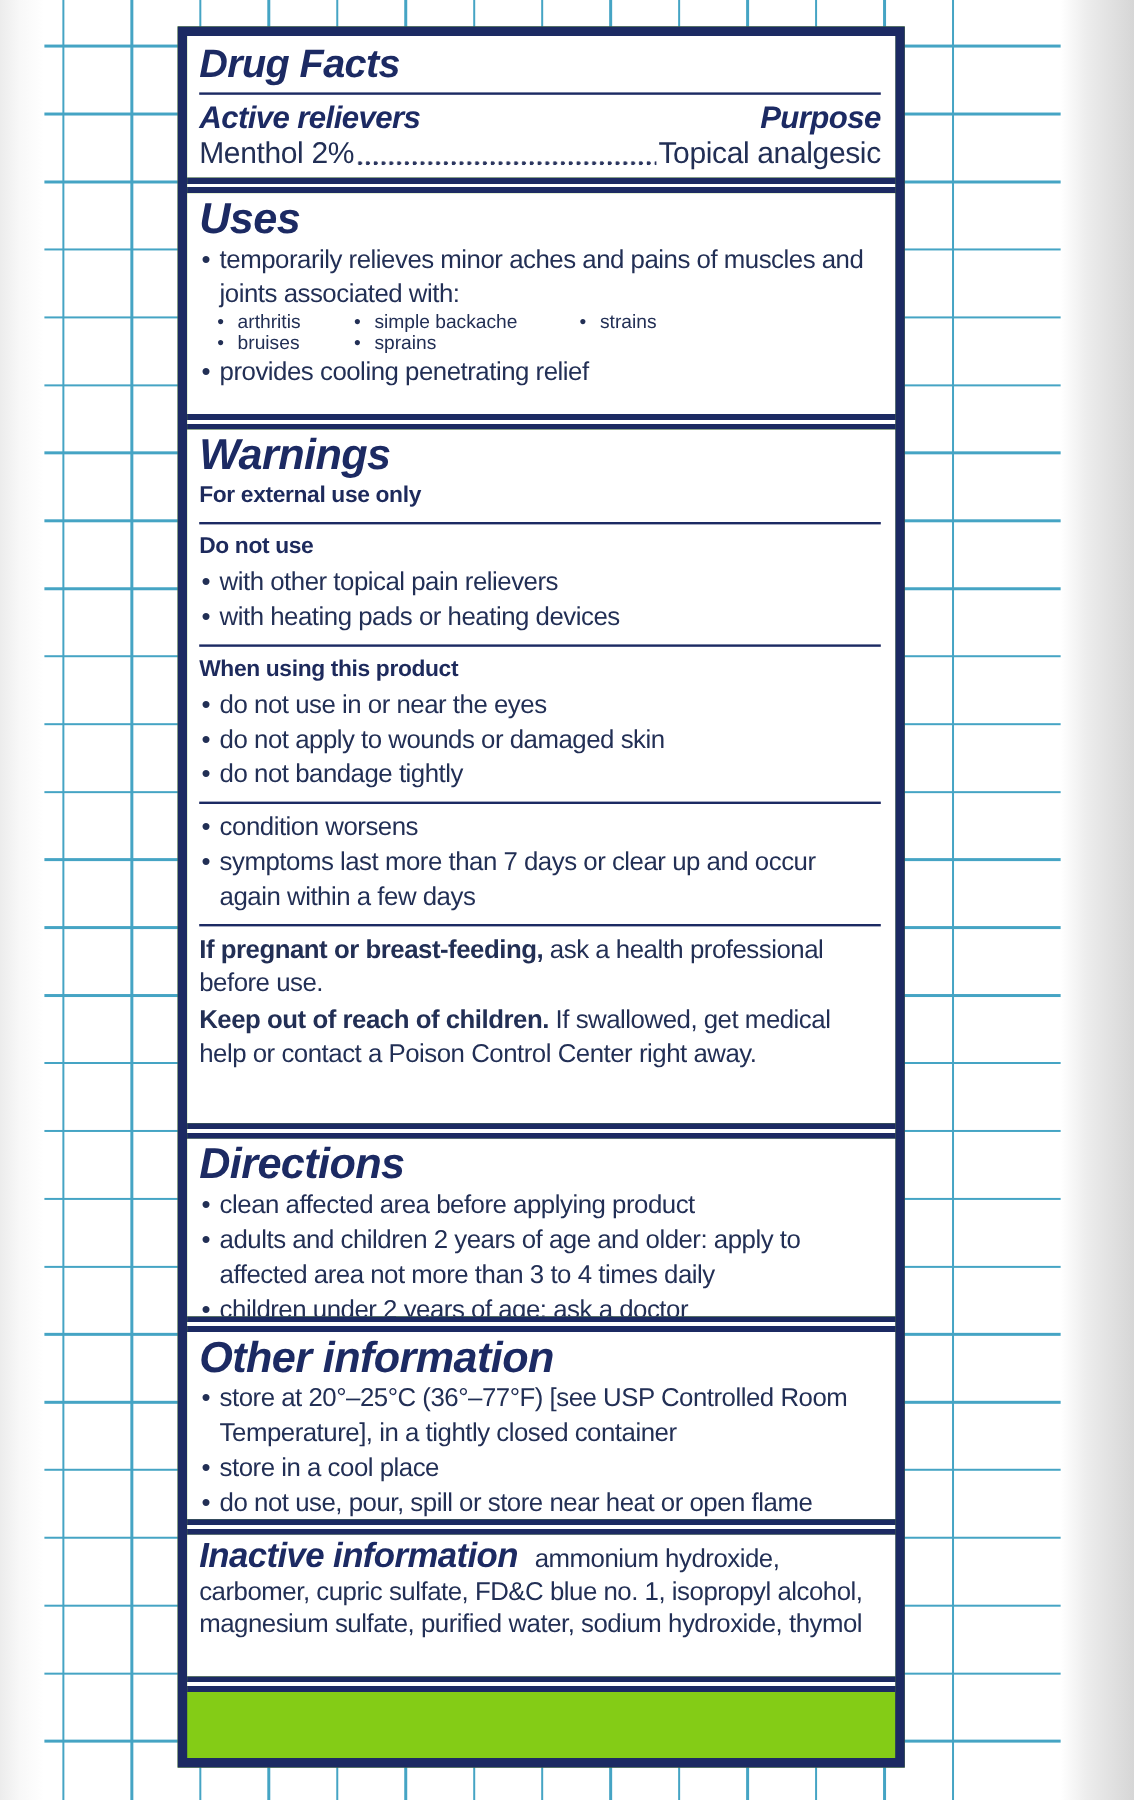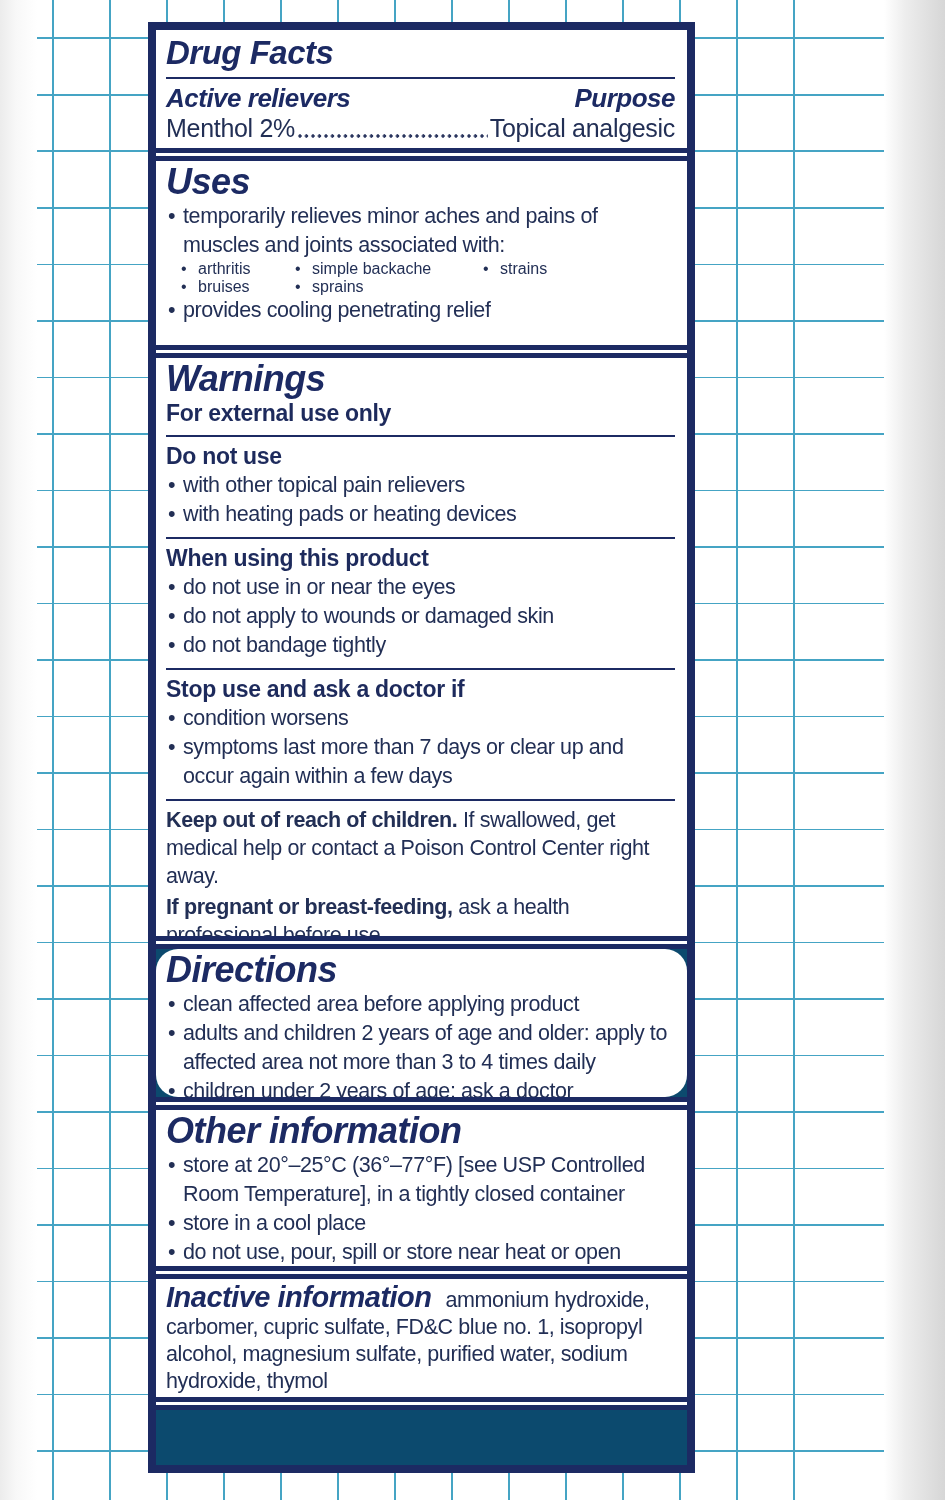--- a/index.html
+++ b/index.html
@@ -28,40 +28,40 @@
   .edge-left{
     position:absolute;left:0;top:0;width:37px;height:100%;
     background:linear-gradient(to right,#ececec 0,#f8f8f8 45%,#ffffff 100%);
   }
   .edge-right{
     position:absolute;left:884px;top:0;width:61px;height:100%;
     background:linear-gradient(to right,#ffffff 0,#ededed 35%,var(--paper_edge) 100%);
   }
   
   .label{
-    position:absolute;left:148px;top:22px;width:547px;height:1451px;
-    background:#0c4a6e;border:8px solid var(--navy);
+    position:absolute;left:148px;top:22px;width:606px;height:1451px;
+    background:#84cc16;border:8px solid var(--navy);
     display:flex;flex-direction:column;
     color:#222f55;
   }
   .section{flex:none;padding:2px 12px 0 10px;overflow:hidden;background:#fff;}
   .divider{flex:none;height:13px;
     background:linear-gradient(to bottom, var(--navy) 0 5px, #fff 5px 8px, var(--navy) 8px 13px);}
   .sec-header{height:118px;}
   .sec-uses{height:184px;}
   .sec-warnings{height:578px;}
-  .sec-directions{height:148px;border-radius:22px;}
+  .sec-directions{height:148px;}
   .sec-other{height:156px;}
   .sec-inactive{height:118px;}
   .sec-questions{height:55px;padding-top:8px;}
   
   .h1{font-size:33px;line-height:38px;font-weight:700;font-style:italic;letter-spacing:-0.5px;color:var(--navy);margin-top:2px;}
   .h2{font-size:36px;line-height:34px;font-weight:700;font-style:italic;letter-spacing:-0.5px;color:var(--navy);margin:2px 0 3px;}
   .h2inline{font-size:29px;line-height:32px;font-weight:700;font-style:italic;letter-spacing:-0.5px;color:var(--navy);margin-right:14px;}
-  .h3{font-size:23px;line-height:28px;font-weight:700;letter-spacing:-0.3px;color:#1d2a5c;margin:5px 0 1px;}
+  .h3{font-size:19px;line-height:28px;font-weight:700;letter-spacing:-0.3px;color:#1d2a5c;margin:5px 0 1px;}
   .txt,.b{font-size:21.5px;line-height:29px;letter-spacing:-0.4px;}
   .para{font-size:21.5px;line-height:28px;letter-spacing:-0.4px;margin-top:3px;}
   .para .bold{font-weight:700;}
   .rule{height:2px;background:var(--navy);margin:8px 0 5px;}
   .rule-hdr{height:2px;background:var(--navy);margin:5px 0 4px;}
   
   .b{display:flex;}
   .b .dot{flex:none;width:17px;padding-left:2px;}
   .b .bt{flex:1;}
   .subrow{display:flex;padding-left:15px;}
@@ -171,33 +171,32 @@
       <div class="b">
           <span class="dot">•</span>
           <span class="bt">do not apply to wounds or damaged skin</span>
         </div>
       <div class="b">
           <span class="dot">•</span>
           <span class="bt">do not bandage tightly</span>
         </div>
       <div class="rule"></div>
 
-      <div class="h3">Stop use and ask a doctor if</div>
       <div class="b">
           <span class="dot">•</span>
           <span class="bt">condition worsens</span>
         </div>
       <div class="b">
           <span class="dot">•</span>
           <span class="bt">symptoms last more than 7 days or clear up and occur again within a few days</span>
         </div>
       <div class="rule"></div>
 
+      <div class="para"><span class="bold">If pregnant or breast-feeding,</span><span> ask a health professional before use.</span></div>
       <div class="para"><span class="bold">Keep out of reach of children.</span><span> If swallowed, get medical help or contact a Poison Control Center right away.</span></div>
-      <div class="para"><span class="bold">If pregnant or breast-feeding,</span><span> ask a health professional before use.</span></div>
     </div>
 
     <div class="divider"></div>
 
     <div class="section sec-directions">
       <div class="h2">Directions</div>
       <div class="b">
           <span class="dot">•</span>
           <span class="bt">clean affected area before applying product</span>
         </div>

